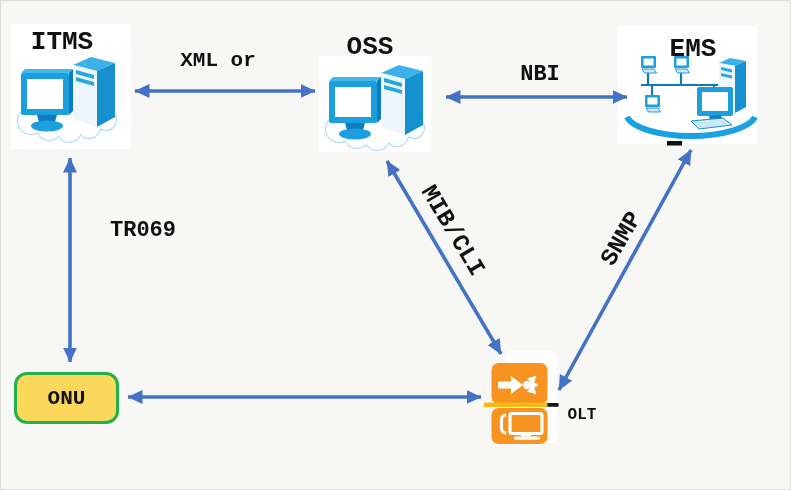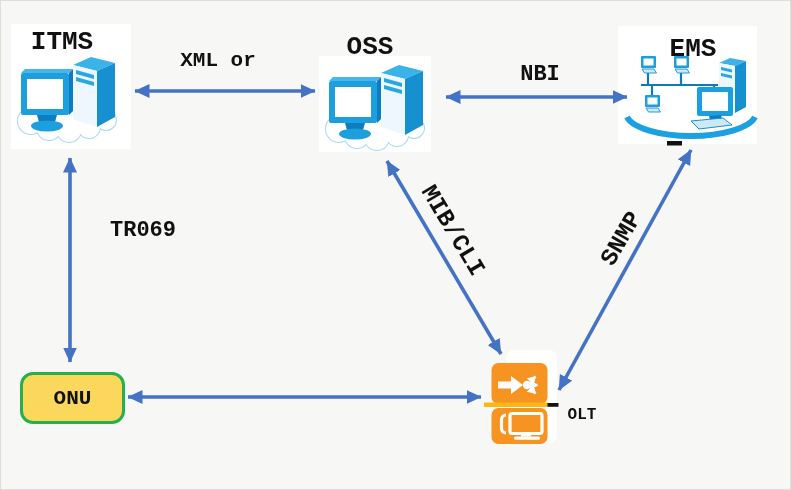--- a/index.html
+++ b/index.html
@@ -24,21 +24,21 @@
     line-height:1;
   }
   .lbl-node  { font-size:26px; }
   .lbl-small { font-size:21px; }
   .lbl-link  { font-size:22px; }
   .lbl-omci  { font-size:23px; }
   .lbl-olt   { font-size:16px; }
   .lbl-mib   { font-size:24px; transform:translate(-50%,-50%) rotate(59deg); }
   .lbl-snmp  { font-size:24px; transform:translate(-50%,-50%) rotate(-60deg); }
   .onu-box {
-    position:absolute; left:19px; top:371px;
+    position:absolute; left:13px; top:371px;
     width:105px; height:52px; box-sizing:border-box;
     background:#fbd75b; border:3px solid #22b14c; border-radius:13px;
     display:flex; align-items:center; justify-content:center;
     font-size:21px; font-weight:700; color:#111;
   }
 </style>
 </head>
 <body>
 
 <div class="canvas">

